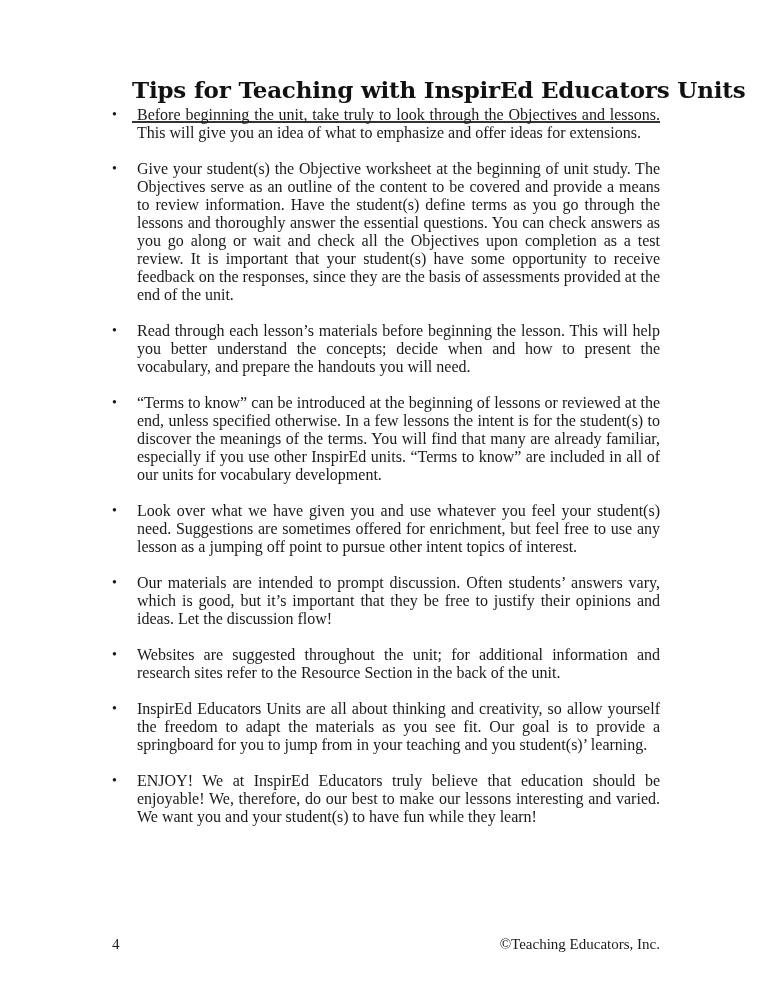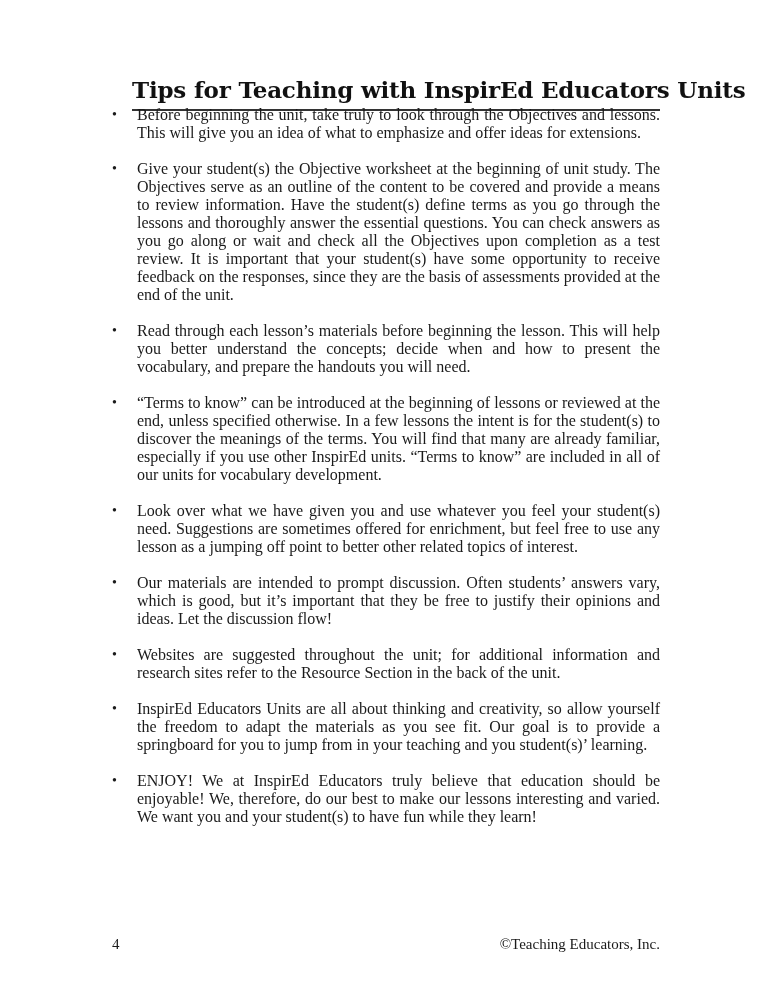--- a/index.html
+++ b/index.html
@@ -21,21 +21,21 @@
       top: 60px;
       width: 528px;
       font-family: "DejaVu Serif", serif;
       font-weight: bold;
       font-size: 23px;
       letter-spacing: -0.2px;
       line-height: 30px;
       color: #111;
       white-space: nowrap;
       border-bottom: 2px solid #333;
-      padding-bottom: 4px;
+      padding-bottom: 16px;
     }
     .tips {
       position: absolute;
       left: 112px;
       top: 106px;
       width: 548px;
       margin: 0;
       padding: 0;
       list-style: none;
     }
@@ -84,21 +84,21 @@
   <li class="tip">
     <span class="bullet">•</span>
     <span>Read through each lesson’s materials before beginning the lesson. This will help you better understand the concepts; decide when and how to present the vocabulary, and prepare the handouts you will need.</span>
   </li>
   <li class="tip">
     <span class="bullet">•</span>
     <span>“Terms to know” can be introduced at the beginning of lessons or reviewed at the end, unless specified otherwise. In a few lessons the intent is for the student(s) to discover the meanings of the terms. You will find that many are already familiar, especially if you use other InspirEd units. “Terms to know” are included in all of our units for vocabulary development.</span>
   </li>
   <li class="tip">
     <span class="bullet">•</span>
-    <span>Look over what we have given you and use whatever you feel your student(s) need. Suggestions are sometimes offered for enrichment, but feel free to use any lesson as a jumping off point to better other related topics of interest.</span>
+    <span>Look over what we have given you and use whatever you feel your student(s) need. Suggestions are sometimes offered for enrichment, but feel free to use any lesson as a jumping off point to pursue other intent topics of interest.</span>
   </li>
   <li class="tip">
     <span class="bullet">•</span>
     <span>Our materials are intended to prompt discussion. Often students’ answers vary, which is good, but it’s important that they be free to justify their opinions and ideas. Let the discussion flow!</span>
   </li>
   <li class="tip">
     <span class="bullet">•</span>
     <span>Websites are suggested throughout the unit; for additional information and research sites refer to the Resource Section in the back of the unit.</span>
   </li>
   <li class="tip">

